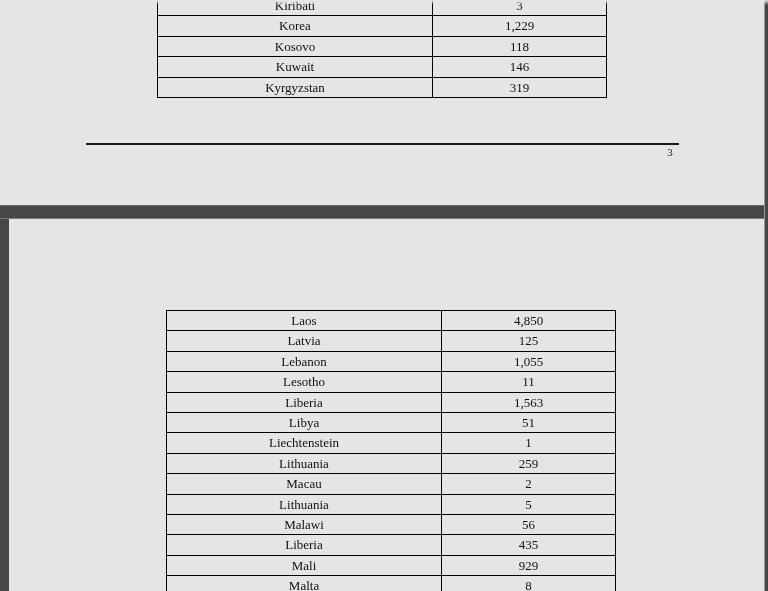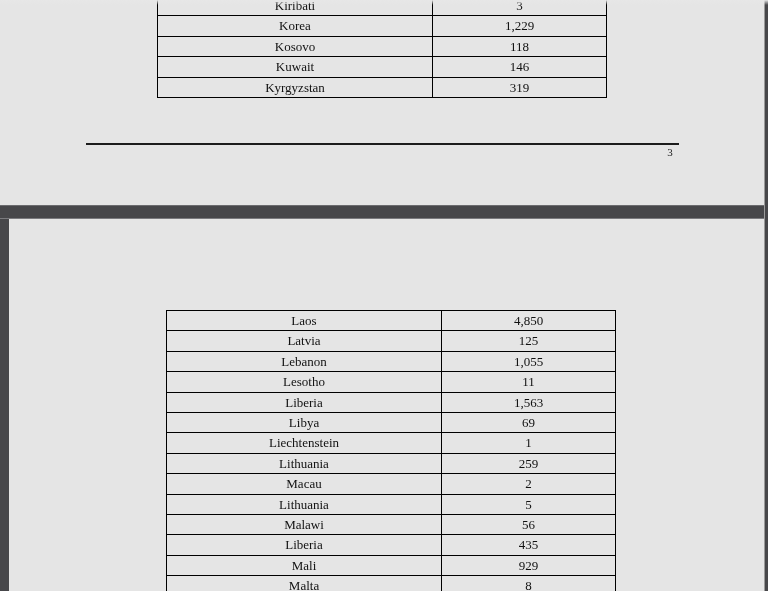--- a/index.html
+++ b/index.html
@@ -153,21 +153,21 @@
           <tr>
             <td class="col-country">Lesotho</td>
             <td class="col-value">11</td>
           </tr>
           <tr>
             <td class="col-country">Liberia</td>
             <td class="col-value">1,563</td>
           </tr>
           <tr>
             <td class="col-country">Libya</td>
-            <td class="col-value">69</td>
+            <td class="col-value">51</td>
           </tr>
           <tr>
             <td class="col-country">Liechtenstein</td>
             <td class="col-value">1</td>
           </tr>
           <tr>
             <td class="col-country">Lithuania</td>
             <td class="col-value">259</td>
           </tr>
           <tr>

